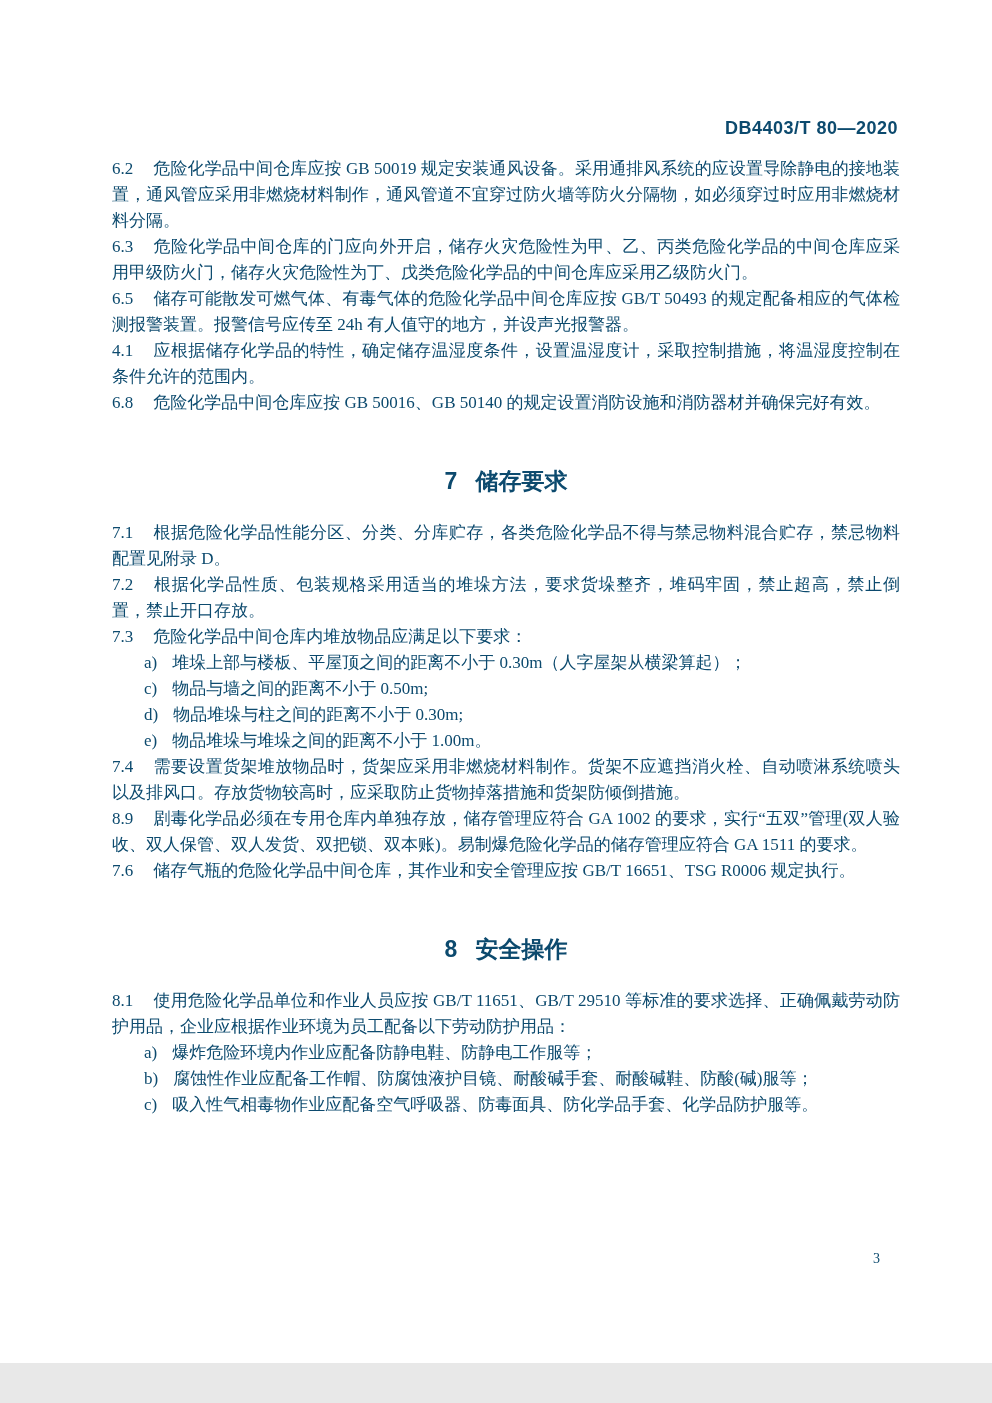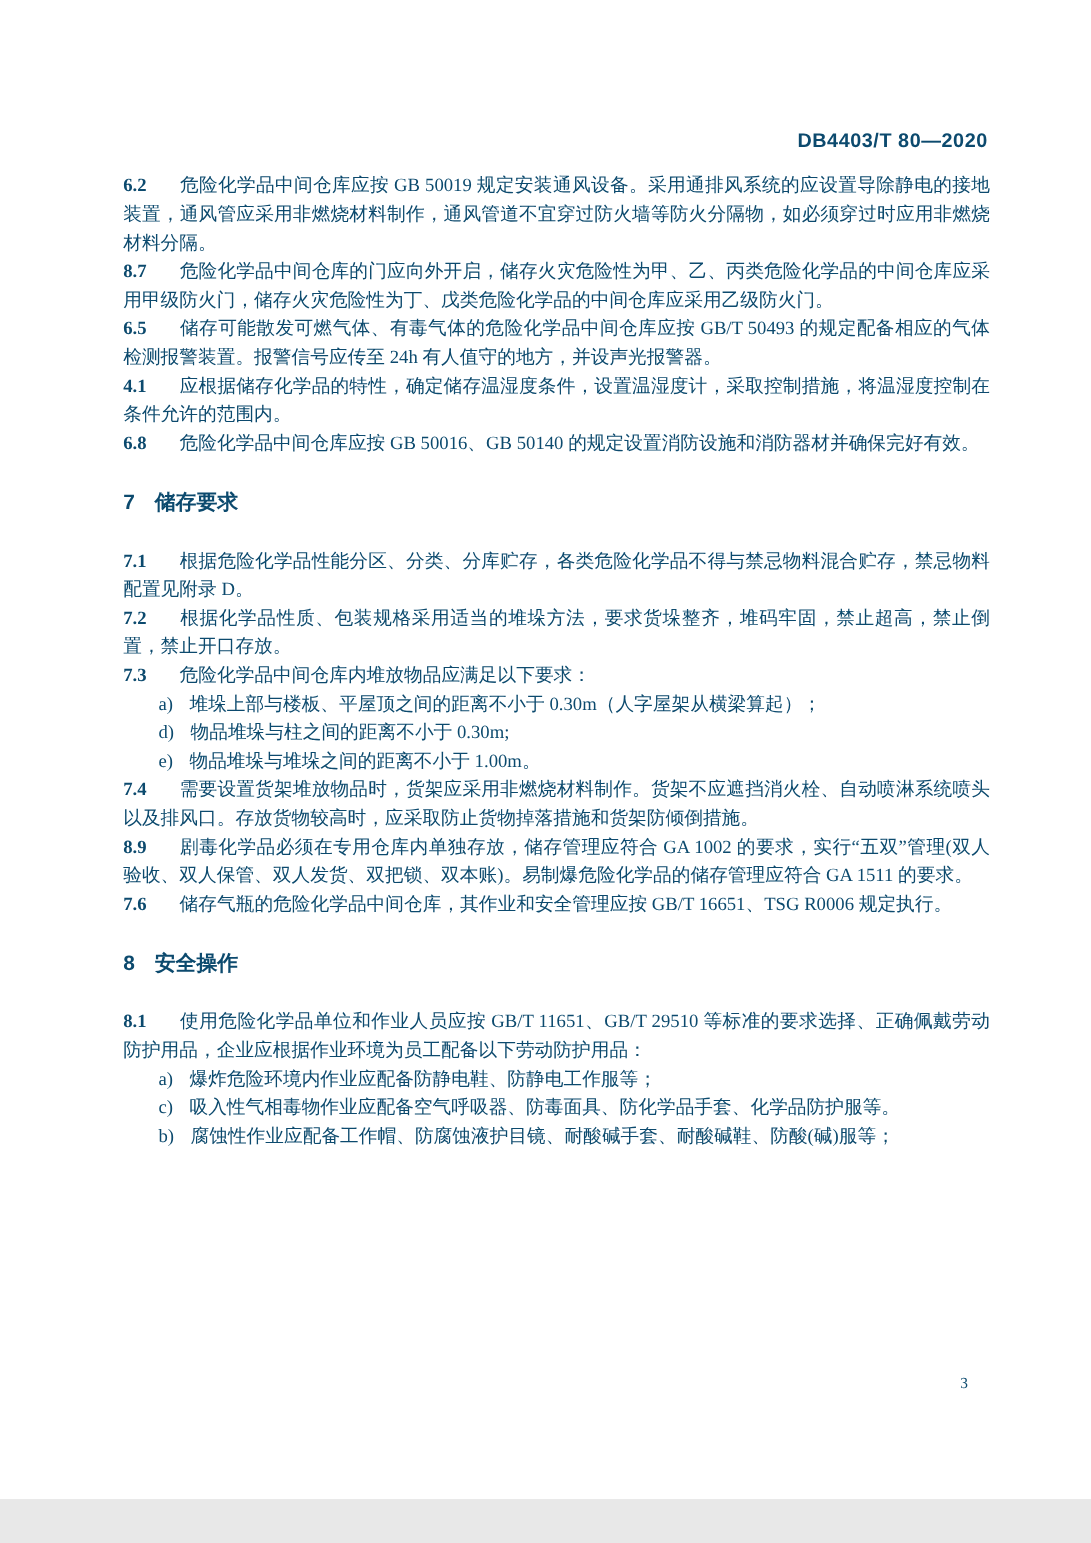--- a/index.html
+++ b/index.html
@@ -26,30 +26,30 @@
     top:156px;left:112px;
     width:788px;
     font-size:17px;
     line-height:26px;
   }
   p.clause{
     margin:0;
     text-align:justify;
   }
   p.clause .cnum{
-    margin-right:30px;
+    margin-right:20px;
     white-space:nowrap;
-    font-weight:bold;
   }
   h2.sec{
-    margin:29px 0 26px 0;
+    margin:52px 0 26px 0;
     font-family:"Liberation Sans","DejaVu Sans",sans-serif;
-    font-size:19px;
+    font-size:23px;
     font-weight:bold;
     line-height:26px;
+    text-align:center;
   }
   h2.sec .hnum{margin-right:18px;}
   p.li{
     margin:0;
     padding-left:32px;
     text-align:justify;
   }
   p.li .linum{margin-right:15px;}
   .page-number{
     position:absolute;
@@ -61,59 +61,60 @@
 <body>
 
 <div class="page">
 
   <div class="doc-header">DB4403/T 80—2020</div>
 
   <div class="body-col">
 
     <p class="clause"><span class="cnum">6.2</span><span>危险化学品中间仓库应按 GB 50019 规定安装通风设备。采用通排风系统的应设置导除静电的接地装置，通风管应采用非燃烧材料制作，通风管道不宜穿过防火墙等防火分隔物，如必须穿过时应用非燃烧材料分隔。</span></p>
 
-    <p class="clause"><span class="cnum">8.7</span><span>危险化学品中间仓库的门应向外开启，储存火灾危险性为甲、乙、丙类危险化学品的中间仓库应采用甲级防火门，储存火灾危险性为丁、戊类危险化学品的中间仓库应采用乙级防火门。</span></p>
+    <p class="clause"><span class="cnum">6.3</span><span>危险化学品中间仓库的门应向外开启，储存火灾危险性为甲、乙、丙类危险化学品的中间仓库应采用甲级防火门，储存火灾危险性为丁、戊类危险化学品的中间仓库应采用乙级防火门。</span></p>
 
 
     <p class="clause"><span class="cnum">6.5</span><span>储存可能散发可燃气体、有毒气体的危险化学品中间仓库应按 GB/T 50493 的规定配备相应的气体检测报警装置。报警信号应传至 24h 有人值守的地方，并设声光报警器。</span></p>
 
 
     <p class="clause"><span class="cnum">4.1</span><span>应根据储存化学品的特性，确定储存温湿度条件，设置温湿度计，采取控制措施，将温湿度控制在条件允许的范围内。</span></p>
 
     <p class="clause"><span class="cnum">6.8</span><span>危险化学品中间仓库应按 GB 50016、GB 50140 的规定设置消防设施和消防器材并确保完好有效。</span></p>
 
     <h2 class="sec"><span class="hnum">7</span><span>储存要求</span></h2>
 
     <p class="clause"><span class="cnum">7.1</span><span>根据危险化学品性能分区、分类、分库贮存，各类危险化学品不得与禁忌物料混合贮存，禁忌物料配置见附录 D。</span></p>
 
     <p class="clause"><span class="cnum">7.2</span><span>根据化学品性质、包装规格采用适当的堆垛方法，要求货垛整齐，堆码牢固，禁止超高，禁止倒置，禁止开口存放。</span></p>
 
     <p class="clause"><span class="cnum">7.3</span><span>危险化学品中间仓库内堆放物品应满足以下要求：</span></p>
 
     <p class="li"><span class="linum">a)</span><span>堆垛上部与楼板、平屋顶之间的距离不小于 0.30m（人字屋架从横梁算起）；</span></p>
 
 
+    <p class="li"><span class="linum">c)</span><span>物品与墙之间的距离不小于 0.50m;</span></p>
 
     <p class="li"><span class="linum">d)</span><span>物品堆垛与柱之间的距离不小于 0.30m;</span></p>
 
     <p class="li"><span class="linum">e)</span><span>物品堆垛与堆垛之间的距离不小于 1.00m。</span></p>
 
     <p class="clause"><span class="cnum">7.4</span><span>需要设置货架堆放物品时，货架应采用非燃烧材料制作。货架不应遮挡消火栓、自动喷淋系统喷头以及排风口。存放货物较高时，应采取防止货物掉落措施和货架防倾倒措施。</span></p>
 
     <p class="clause"><span class="cnum">8.9</span><span>剧毒化学品必须在专用仓库内单独存放，储存管理应符合 GA 1002 的要求，实行“五双”管理(双人验收、双人保管、双人发货、双把锁、双本账)。易制爆危险化学品的储存管理应符合 GA 1511 的要求。</span></p>
 
     <p class="clause"><span class="cnum">7.6</span><span>储存气瓶的危险化学品中间仓库，其作业和安全管理应按 GB/T 16651、TSG R0006 规定执行。</span></p>
 
     <h2 class="sec"><span class="hnum">8</span><span>安全操作</span></h2>
 
     <p class="clause"><span class="cnum">8.1</span><span>使用危险化学品单位和作业人员应按 GB/T 11651、GB/T 29510 等标准的要求选择、正确佩戴劳动防护用品，企业应根据作业环境为员工配备以下劳动防护用品：</span></p>
 
     <p class="li"><span class="linum">a)</span><span>爆炸危险环境内作业应配备防静电鞋、防静电工作服等；</span></p>
 
+    <p class="li"><span class="linum">b)</span><span>腐蚀性作业应配备工作帽、防腐蚀液护目镜、耐酸碱手套、耐酸碱鞋、防酸(碱)服等；</span></p>
+
     <p class="li"><span class="linum">c)</span><span>吸入性气相毒物作业应配备空气呼吸器、防毒面具、防化学品手套、化学品防护服等。</span></p>
-
-    <p class="li"><span class="linum">b)</span><span>腐蚀性作业应配备工作帽、防腐蚀液护目镜、耐酸碱手套、耐酸碱鞋、防酸(碱)服等；</span></p>
 
   </div>
 
   <div class="page-number">3</div>
 
 </div>
 
 </body></html>

